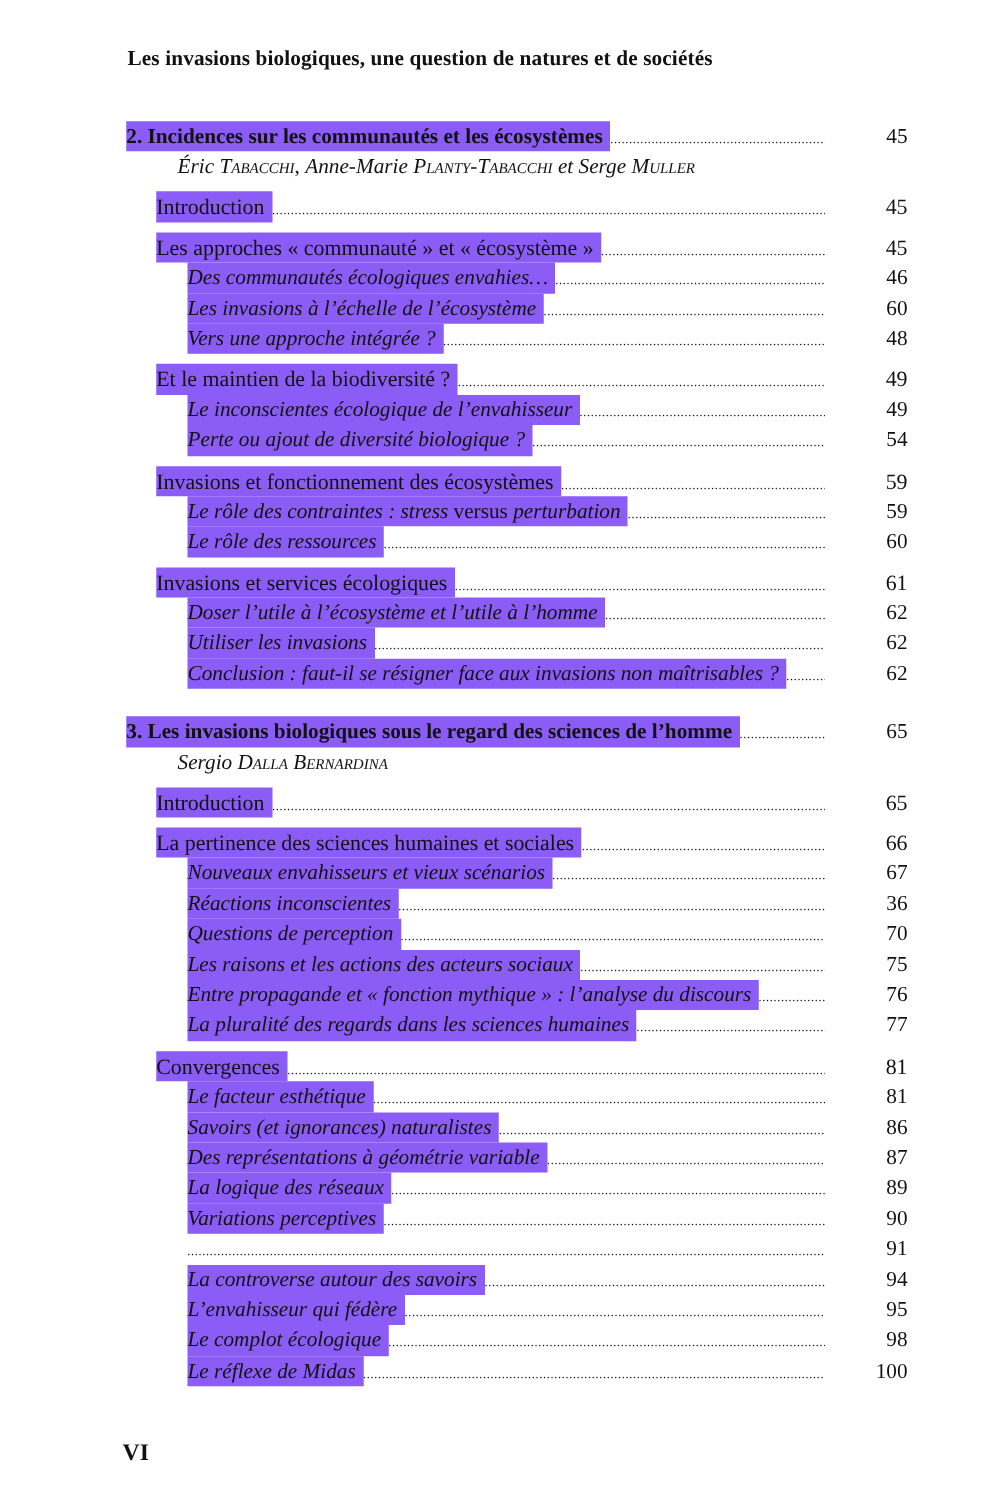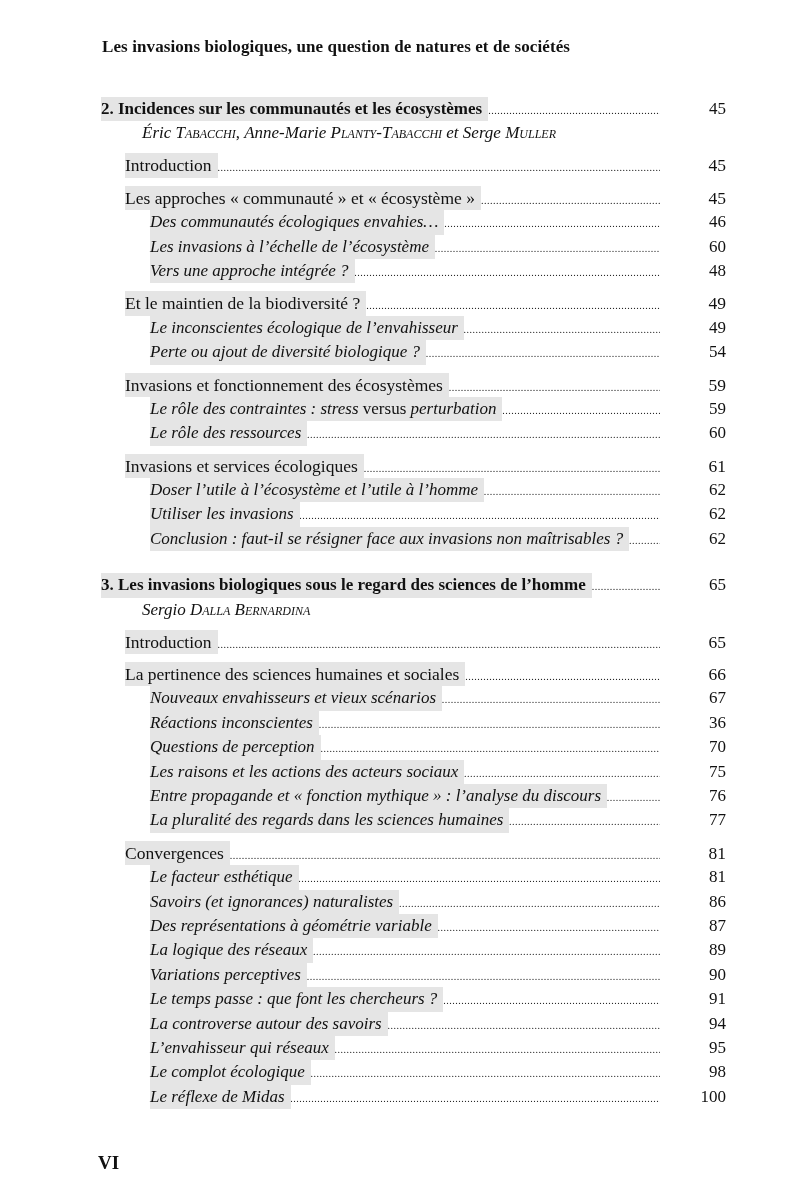--- a/index.html
+++ b/index.html
@@ -1,21 +1,21 @@
 <!DOCTYPE html>
 <html><head>
 <meta charset="utf-8">
 <style>
   html, body { margin:0; padding:0; background:#ffffff; }
   body { width:800px; height:1200px; position:relative; overflow:hidden; color:#111; font-family:"Liberation Serif", "DejaVu Serif", serif; }
   .running-head { position:absolute; left:102px; top:37px; font-size:17px; font-weight:bold; letter-spacing:0.1px; }
   .folio { position:absolute; left:98px; top:1152px; font-size:19px; font-weight:bold; }
   .toc { position:absolute; left:101px; top:97px; width:625px; }
   .row { position:relative; display:flex; align-items:baseline; height:24.4px; font-size:17px; line-height:24.4px; }
-  .row .txt { white-space:nowrap; padding-right:6px; background:#e5e5e5; }
+  .row .txt { white-space:nowrap; padding-right:6px; background:#8b5cf6; }
   .row .leader { flex:1; overflow:hidden; white-space:nowrap; font-size:10px; letter-spacing:0.5px; height:24.4px; line-height:28px; }
   .row .leader::before { content:"........................................................................................................................................................................................................................................"; }
   .row .pg { width:66px; text-align:right; flex:none; }
   .chapter .txt { font-weight:bold; }
   .author { font-style:italic; font-size:17px; height:24px; line-height:24px;margin-left:41px; }
   .sc { font-variant:small-caps; }
   .l1 { padding-left:24px; font-size:17.5px; }
   .l2 { padding-left:49px; font-style:italic; }
   .gap { height:8px; }
   .gap-lg { height:22px; }
@@ -201,31 +201,30 @@
       <span class="txt">La logique des réseaux</span>
       <span class="leader"></span>
       <span class="pg up">89</span>
     </div>
   <div class="row l2">
       <span class="txt">Variations perceptives</span>
       <span class="leader"></span>
       <span class="pg up">90</span>
     </div>
   <div class="row l2">
-      <span class="txt">Le temps passe : que font les chercheurs ?</span>
       <span class="leader"></span>
       <span class="pg up">91</span>
     </div>
   <div class="row l2">
       <span class="txt">La controverse autour des savoirs</span>
       <span class="leader"></span>
       <span class="pg up">94</span>
     </div>
   <div class="row l2">
-      <span class="txt">L’envahisseur qui réseaux</span>
+      <span class="txt">L’envahisseur qui fédère</span>
       <span class="leader"></span>
       <span class="pg up">95</span>
     </div>
   <div class="row l2">
       <span class="txt">Le complot écologique</span>
       <span class="leader"></span>
       <span class="pg up">98</span>
     </div>
   <div class="row l2">
       <span class="txt">Le réflexe de Midas</span>

